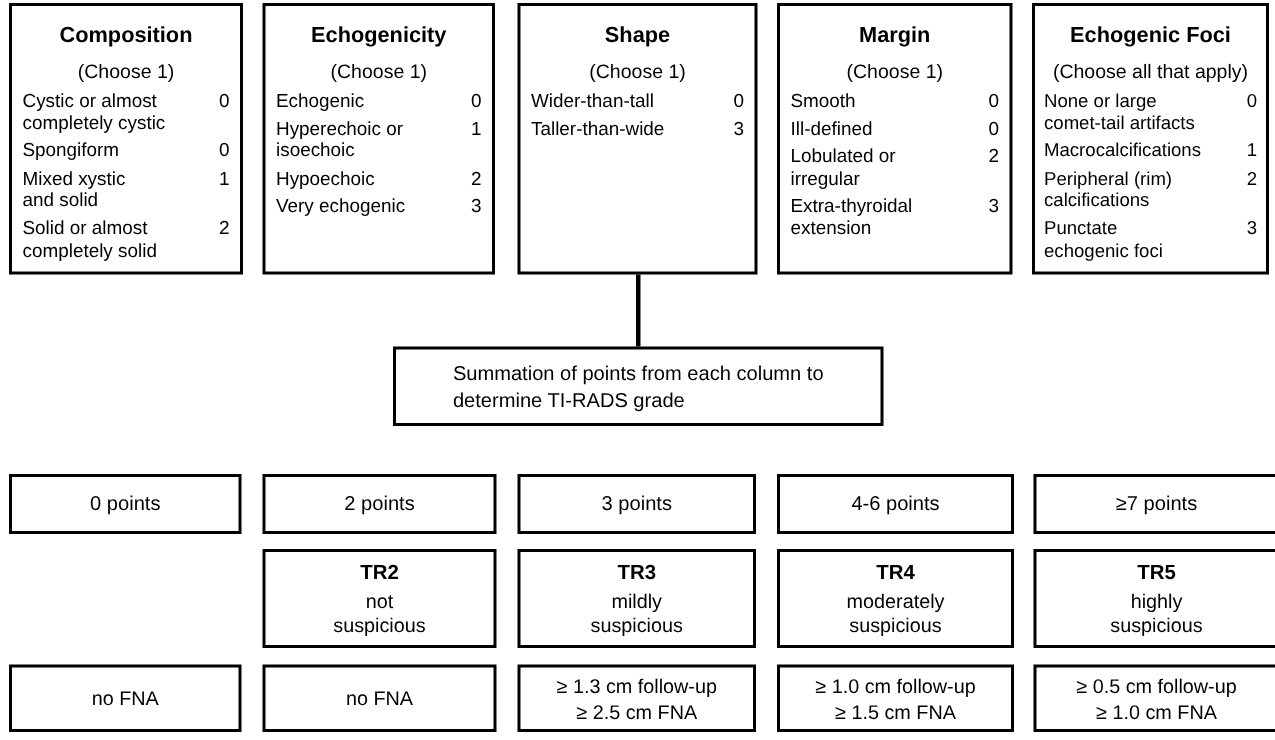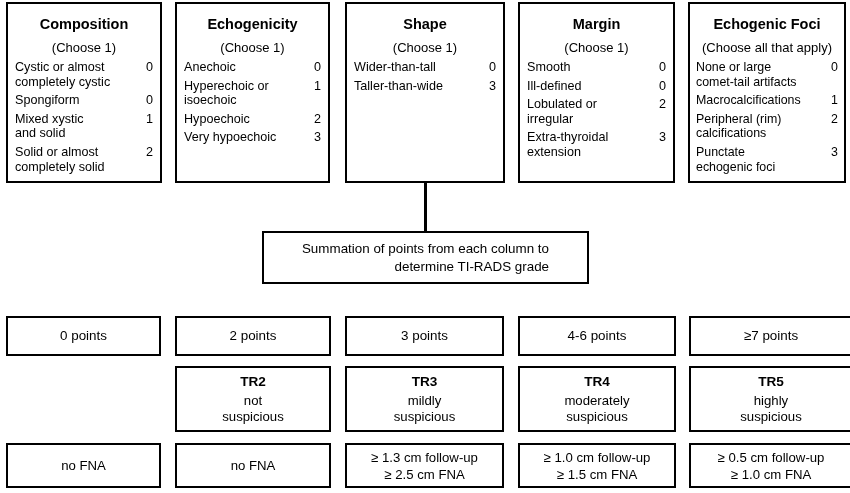--- a/index.html
+++ b/index.html
@@ -62,21 +62,21 @@
     left:424px;top:183px;width:3px;height:49px;
     background:#000;
   }
 
   
   .summation{
     left:262px;top:231px;width:327px;height:53px;
     display:flex;align-items:center;justify-content:center;
   }
   .summation .stext{
-    text-align:right;
+    text-align:left;
     font-size:13.4px;
     line-height:17.5px;
     padding:0 6px;
   }
 
   
   .gpoints{top:316px;height:40px;}
   .gtr{top:366px;height:66px;}
   .gfna{top:443px;height:45px;}
 
@@ -123,33 +123,33 @@
         <span class="val">2</span>
       </div>
     </div>
   </div>
 
   <div class="box feat c2">
     <div class="fhead">Echogenicity</div>
     <div class="fsub">(Choose 1)</div>
     <div class="rows">
       <div class="row">
-        <span class="lab">Anechoic</span>
+        <span class="lab">Echogenic</span>
         <span class="val">0</span>
       </div>
       <div class="row">
         <span class="lab">Hyperechoic or<br>isoechoic</span>
         <span class="val">1</span>
       </div>
       <div class="row">
         <span class="lab">Hypoechoic</span>
         <span class="val">2</span>
       </div>
       <div class="row">
-        <span class="lab">Very hypoechoic</span>
+        <span class="lab">Very echogenic</span>
         <span class="val">3</span>
       </div>
     </div>
   </div>
 
   <div class="box feat c3">
     <div class="fhead">Shape</div>
     <div class="fsub">(Choose 1)</div>
     <div class="rows">
       <div class="row">

